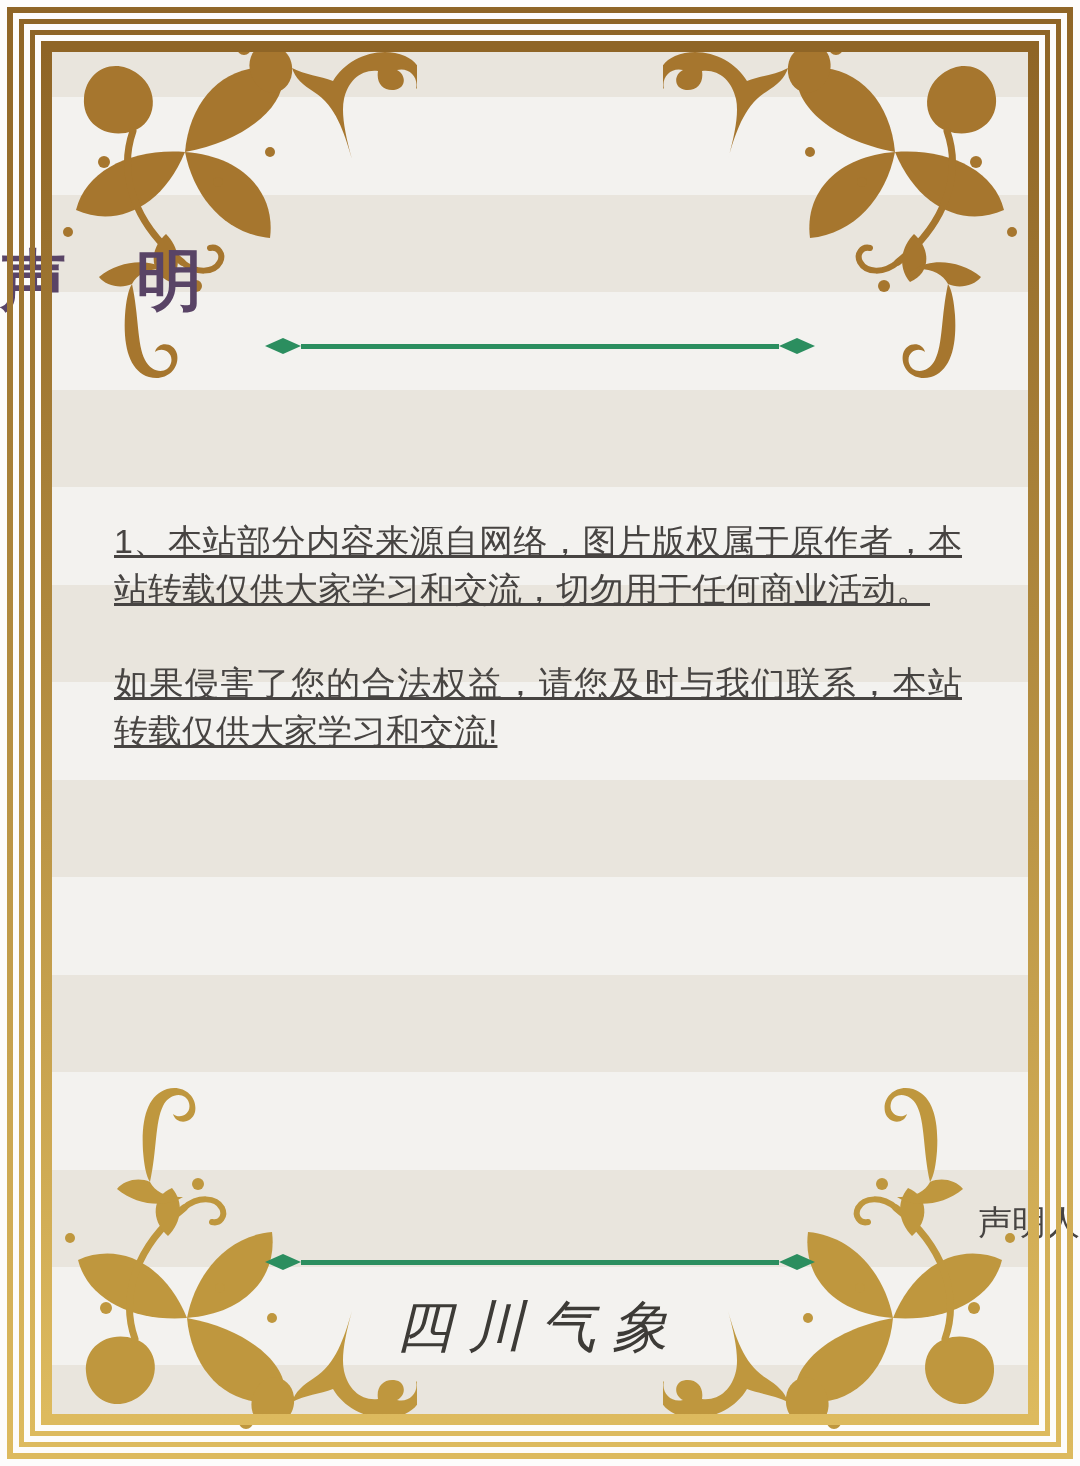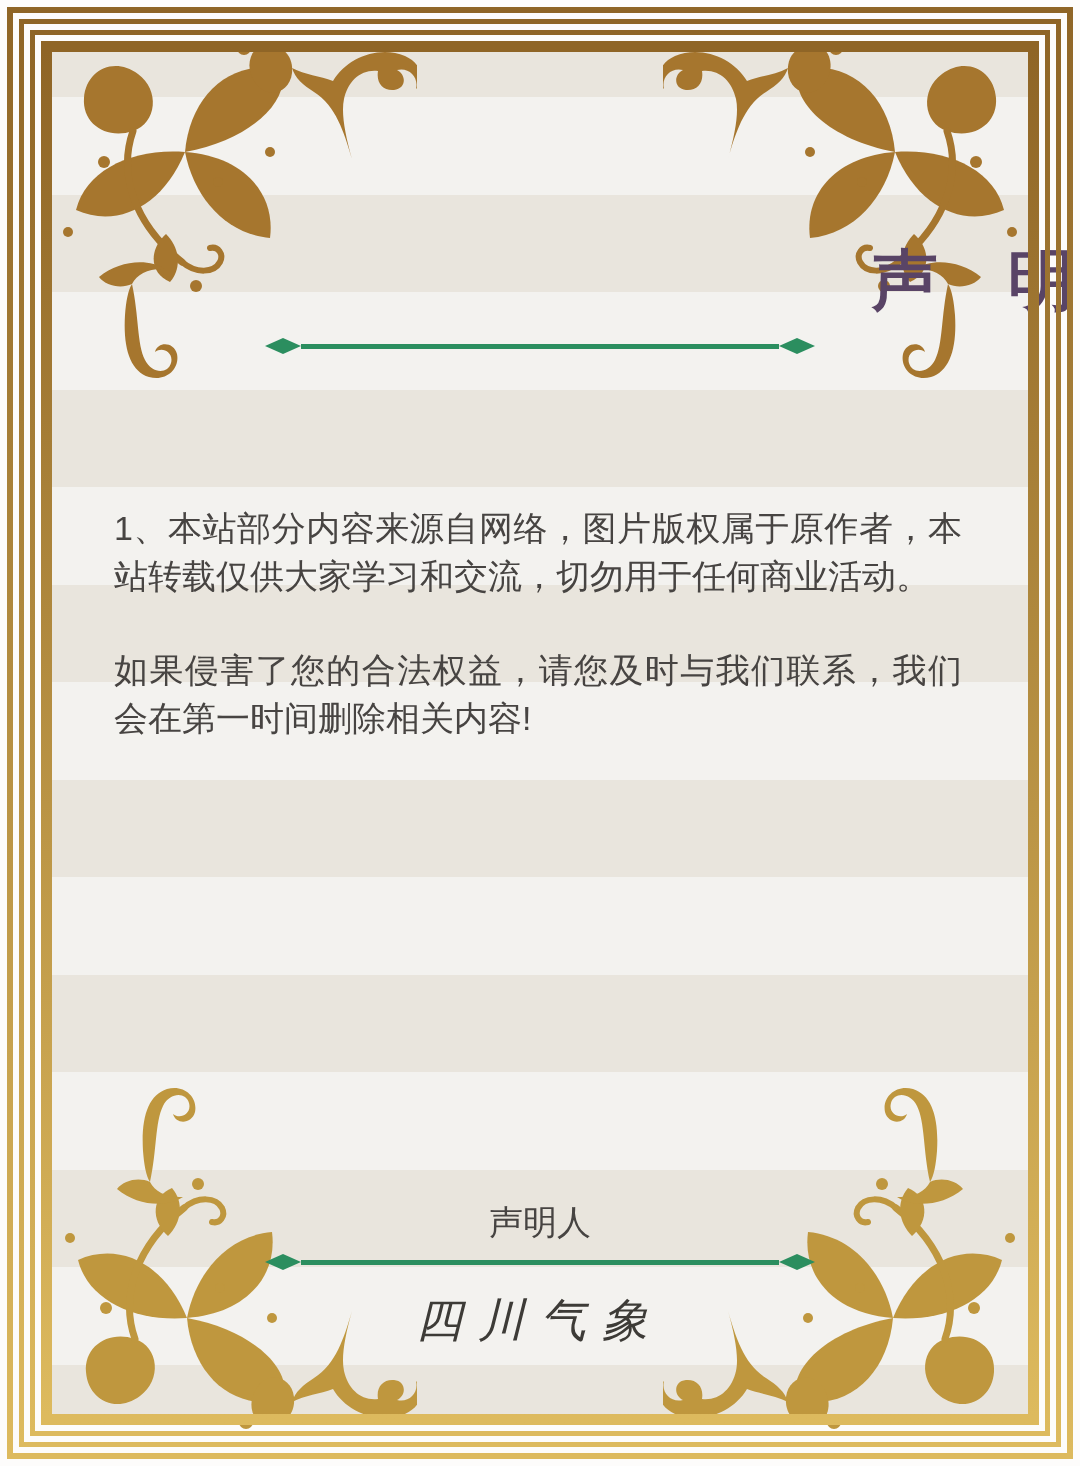--- a/index.html
+++ b/index.html
@@ -26,40 +26,40 @@
   .f3{inset:30px;border-width:5px;}
   .f4{inset:41px;border-width:11px;}
 
   
   .canvas{position:absolute;inset:52px;z-index:0;
     background-image:repeating-linear-gradient(180deg,
       var(--band) 0 45px,
       var(--inner-bg) 45px 143px,
       var(--band) 143px 195px);}
 
-  .title{position:absolute;top:236px;left:0;width:100%;text-align:right;
+  .title{position:absolute;top:236px;left:0;width:100%;text-align:left;
     font-size:66px;font-weight:600;letter-spacing:6px;word-spacing:40px;
     color:var(--title-purple);z-index:2;}
 
   .divider{position:absolute;left:265px;width:550px;height:16px;display:flex;align-items:center;z-index:2;}
   .divider .line{flex:1;height:5px;background:var(--green);}
   .divider .diamond{width:36px;height:16px;background:var(--green);flex:0 0 auto;
     clip-path:polygon(50% 0,100% 50%,50% 100%,0 50%);}
   .divider.top{top:338px;}
   .divider.bottom{top:1254px;}
 
   .body-text{position:absolute;top:500px;left:114px;width:848px;z-index:2;
     font-size:34px;line-height:48px;color:var(--text);text-align:justify;}
-  .body-text p{margin:4px 0 46px 0;}
+  .body-text p{margin:17px 0 46px 0;text-decoration:underline;}
 
-  .footer-label{position:absolute;top:1200px;left:0;width:100%;text-align:center;
+  .footer-label{position:absolute;top:1200px;left:0;width:100%;text-align:right;
     font-size:34px;color:var(--text);z-index:2;}
   .signature{position:absolute;top:1290px;left:0;width:100%;text-align:center;
     font-family:Liberation Sans, sans-serif;font-style:italic;
-    font-size:46px;letter-spacing:16px;color:var(--signature-color);z-index:2;}
+    font-size:56px;letter-spacing:16px;color:var(--signature-color);z-index:2;}
 
   
   .orn{position:absolute;pointer-events:none;z-index:1;}
   .orn-top{color:var(--ornament-top);}
   .orn-bottom{color:var(--ornament-bottom);}
   .flip-x{transform:scaleX(-1);}
   .flip-y{transform:scaleY(-1);}
   .flip-xy{transform:scale(-1,-1);}
 
   .flower{width:245px;height:270px;}
@@ -161,21 +161,21 @@
   <div class="title">声 明</div>
 
   <div class="divider top">
     <span class="diamond"></span>
     <span class="line"></span>
     <span class="diamond"></span>
   </div>
 
   <div class="body-text">
     <p>1、本站部分内容来源自网络，图片版权属于原作者，本站转载仅供大家学习和交流，切勿用于任何商业活动。</p>
-    <p>如果侵害了您的合法权益，请您及时与我们联系，我们会在第一时间删除相关内容!</p>
+    <p>如果侵害了您的合法权益，请您及时与我们联系，本站转载仅供大家学习和交流!</p>
   </div>
 
   <div class="footer-label">声明人</div>
 
   <div class="divider bottom">
     <span class="diamond"></span>
     <span class="line"></span>
     <span class="diamond"></span>
   </div>
 

